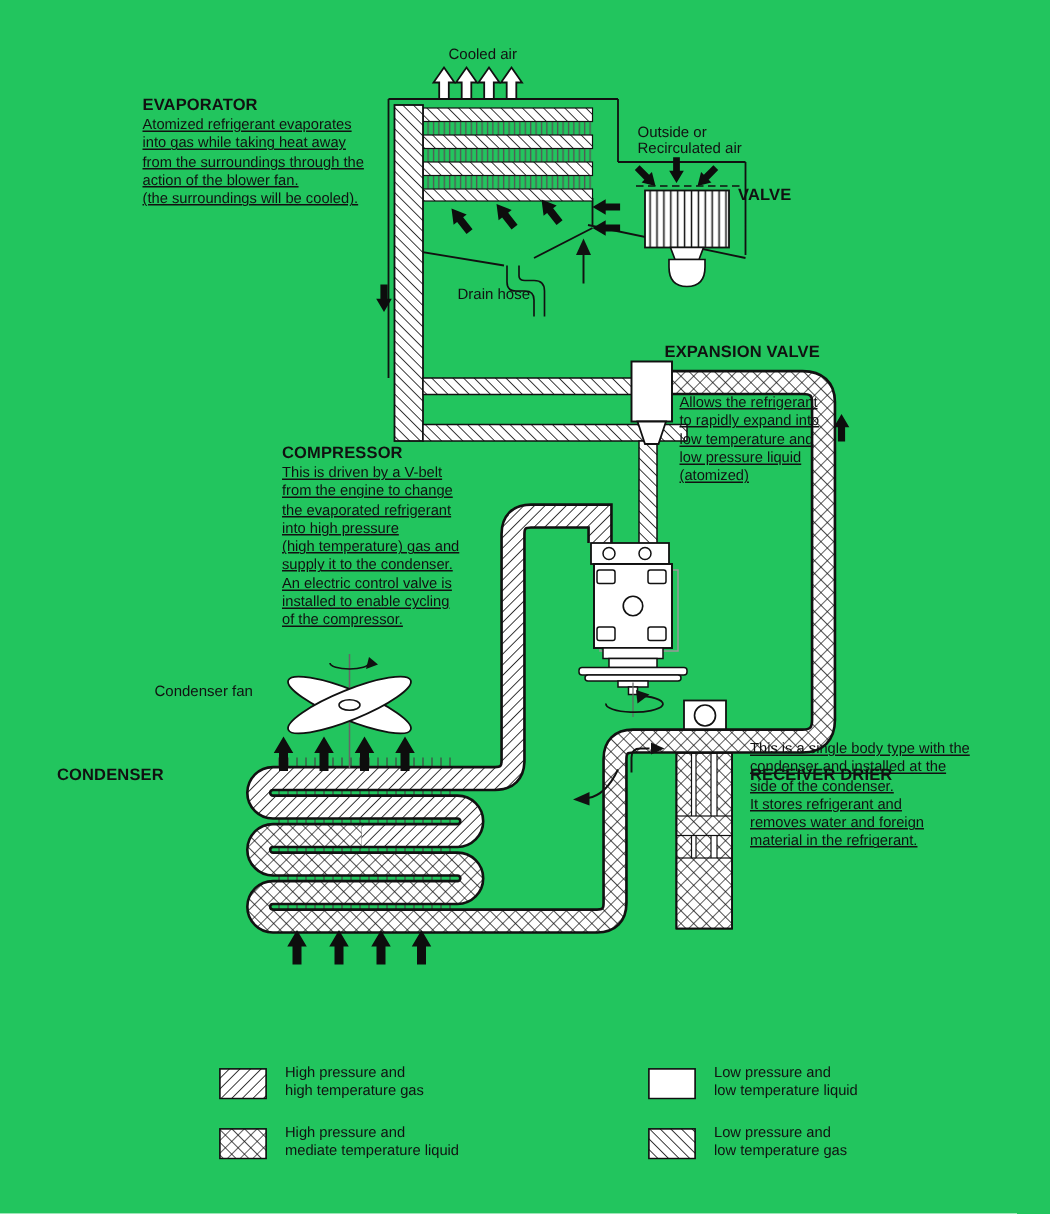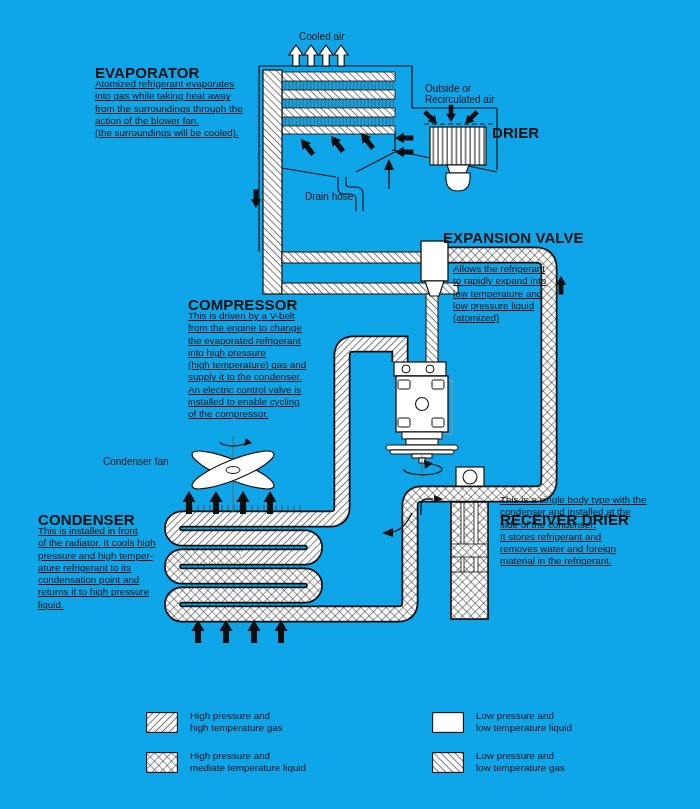--- a/index.html
+++ b/index.html
@@ -1,20 +1,20 @@
 <!DOCTYPE html>
 <html><head>
 <meta charset="utf-8">
 <style>
   html,body{margin:0;padding:0;background:#fff;}
-  .stage{position:relative;width:700px;height:809px;background:#0ea5e9;overflow:hidden;
+  .stage{position:relative;width:700px;height:809px;background:#22c55e;overflow:hidden;
          font-family:"Liberation Sans","DejaVu Sans",sans-serif;color:#111;}
   .stage svg.canvas{position:absolute;left:0;top:0;}
   .lbl{position:absolute;white-space:pre-line;}
-  .title{font-weight:bold;font-size:15px;letter-spacing:.1px;}
+  .title{font-weight:bold;font-size:11px;letter-spacing:.1px;}
   .body{font-size:9.8px;line-height:12.3px;text-decoration:underline;}
   .small{font-size:10px;}
   .legend-item{position:absolute;display:flex;align-items:center;}
   .legend-item .sw{flex:0 0 auto;margin-right:12px;}
   .legend-item .legend-label{font-size:9.8px;line-height:12.3px;white-space:pre-line;padding-top:0px;}
 </style>
 </head>
 <body>
 
 <div class="stage">
@@ -215,48 +215,41 @@
   <div class="lbl small" style="left:305px;top:191px;">Drain hose</div>
   <div class="lbl small" style="left:103px;top:456px;">Condenser fan</div>
 
   <div class="lbl title" style="left:95px;top:64px;">EVAPORATOR</div>
   <div class="lbl body" style="left:95px;top:78px;width:180px;">Atomized refrigerant evaporates
 into gas while taking heat away
 from the surroundings through the
 action of the blower fan.
 (the surroundings will be cooled).</div>
 
-  <div class="lbl title" style="left:492px;top:124px;">DRIER</div>
+  <div class="lbl title" style="left:492px;top:124px;">VALVE</div>
 
   <div class="lbl title" style="left:443px;top:229px;">EXPANSION VALVE</div>
   <div class="lbl body" style="left:453px;top:263px;width:96px;">Allows the refrigerant
 to rapidly expand into
 low temperature and
 low pressure liquid
 (atomized)</div>
 
   <div class="lbl title" style="left:188px;top:296px;">COMPRESSOR</div>
   <div class="lbl body" style="left:188px;top:310px;width:142px;">This is driven by a V-belt
 from the engine to change
 the evaporated refrigerant
 into high pressure
 (high temperature) gas and
 supply it to the condenser.
 An electric control valve is
 installed to enable cycling
 of the compressor.</div>
 
   <div class="lbl title" style="left:38px;top:511px;">CONDENSER</div>
-  <div class="lbl body" style="left:38px;top:525px;width:128px;">This is installed in front
-of the radiator. It cools high
-pressure and high temper-
-ature refrigerant to its
-condensation point and
-returns it to high pressure
-liquid.</div>
 
   <div class="lbl title" style="left:500px;top:511px;">RECEIVER DRIER</div>
   <div class="lbl body" style="left:500px;top:494px;width:190px;">This is a single body type with the
 condenser and installed at the
 side of the condenser.
 It stores refrigerant and
 removes water and foreign
 material in the refrigerant.</div>
 
   <div class="legend-item" style="left:146px;top:710px;">

